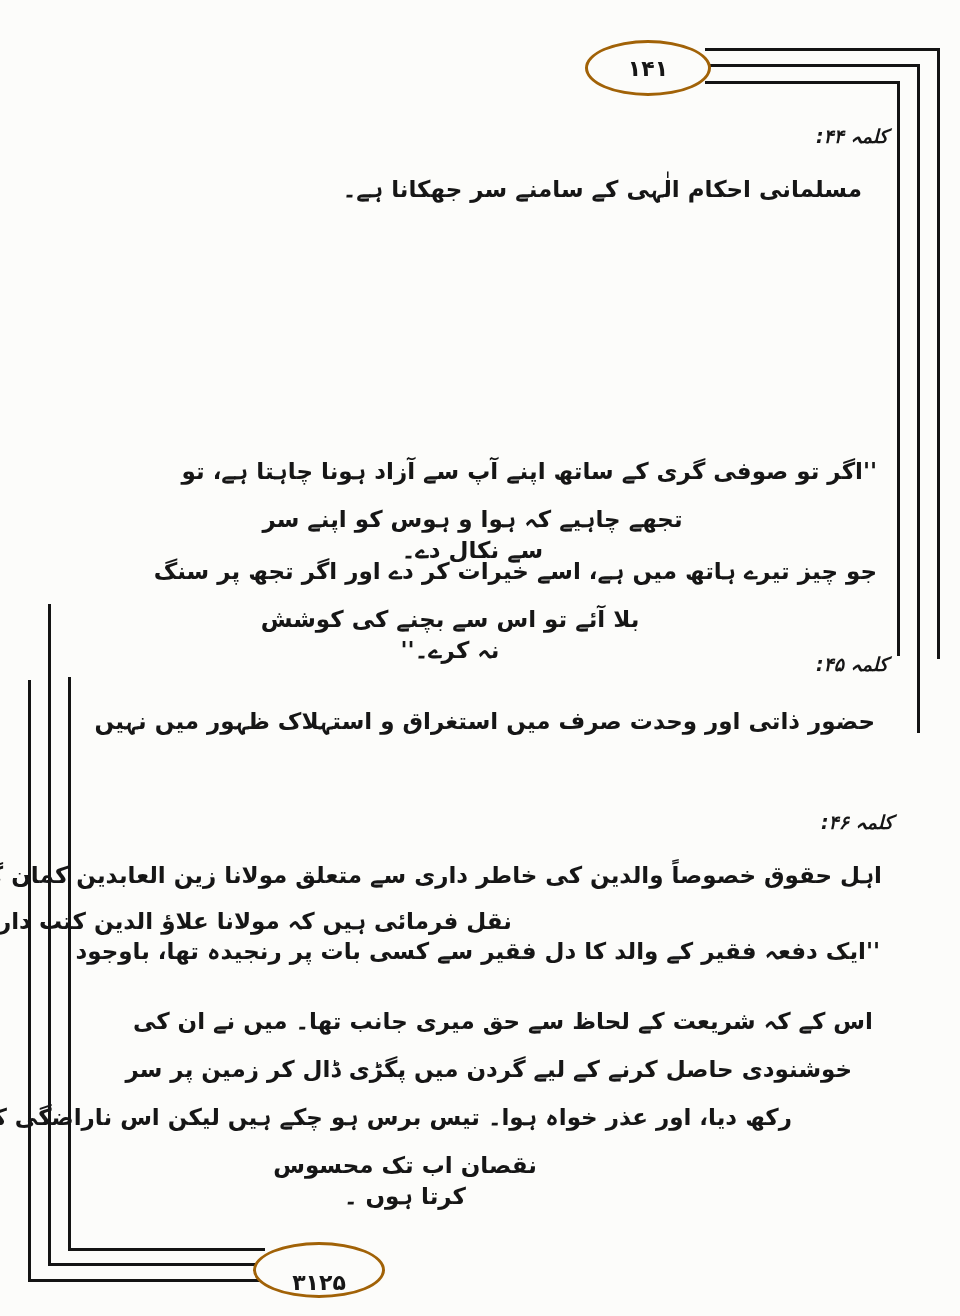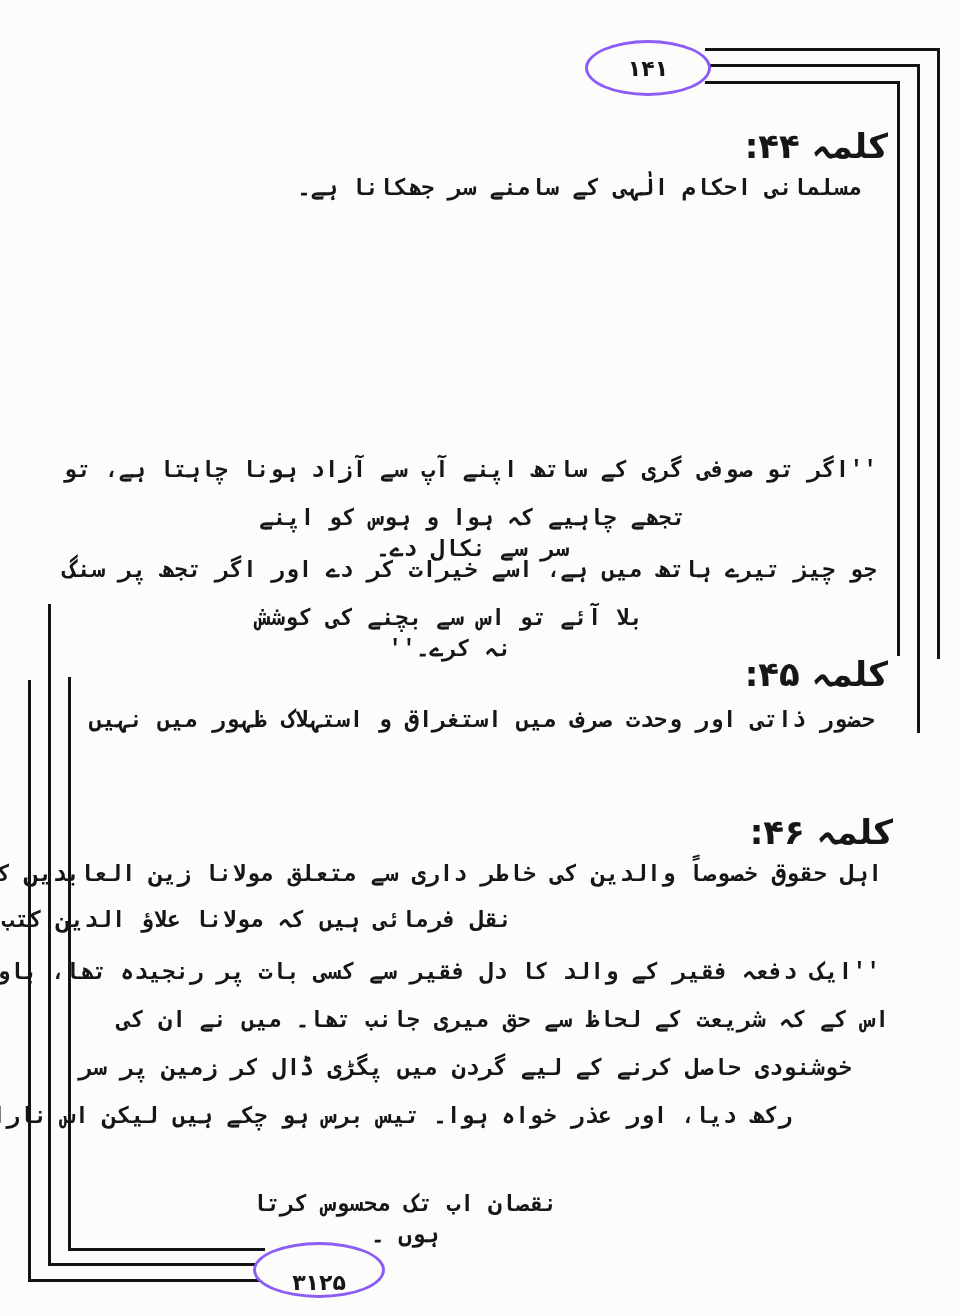--- a/index.html
+++ b/index.html
@@ -16,33 +16,33 @@
   .fr-tr{border-top-width:3px;border-right-width:3px;}
   .fr-bl{border-left-width:3px;border-bottom-width:3px;}
   .fr-tr.outer {left:705px;top:48px;width:232px;height:608px;}
   .fr-tr.middle{left:705px;top:64px;width:212px;height:666px;}
   .fr-tr.inner {left:705px;top:81px;width:192px;height:572px;}
   .fr-bl.outer {left:28px;top:680px;width:282px;height:599px;}
   .fr-bl.middle{left:48px;top:604px;width:232px;height:659px;}
   .fr-bl.inner {left:68px;top:677px;width:194px;height:571px;}
   
   .oval{
-    position:absolute;background:#fcfcfa;border:3px solid #8b5cf6;
+    position:absolute;background:#fcfcfa;border:3px solid #a16207;
     border-radius:50%;display:flex;align-items:center;justify-content:center;
     font-size:22px;font-weight:bold;z-index:5;direction:rtl;
   }
   .oval-top{left:585px;top:40px;width:120px;height:50px;}
   .oval-bottom{left:253px;top:1242px;width:126px;height:50px;align-items:flex-end;}
   
   .t{
     position:absolute;direction:rtl;unicode-bidi:plaintext;
     font-weight:600;line-height:1.35;white-space:nowrap;
   }
-  .heading{font-size:34px;}
-  .body-line{font-size:23px;font-family:Liberation Mono, monospace;}
+  .heading{font-size:19px;font-style:italic;}
+  .body-line{font-size:23px;}
   .poem-wrap{position:absolute;left:195px;top:230px;width:643px;}
   .poem-line{
     direction:rtl;font-size:26px;font-weight:600;height:56px;line-height:56px;
     text-align:justify;text-align-last:justify;white-space:nowrap;
   }
   .ta-r{text-align:right;}
   .ta-c{text-align:center;white-space:normal;}
 </style>
 </head>
 <body>
@@ -73,19 +73,19 @@
   <div class="t body-line ta-c" style="top:604px;left:250px;width:400px;">بلا آئے تو اس سے بچنے کی کوشش نہ کرے۔''</div>
   <div class="t body-line ta-r" style="top:556px;right:83px;width:692px;">جو چیز تیرے ہاتھ میں ہے، اسے خیرات کر دے اور اگر تجھ پر سنگ</div>
 
   <div class="t heading" style="top:652px;right:72px;margin-left:44px;">کلمہ ۴۵:</div>
   <div class="t body-line ta-r" style="top:706px;right:85px;width:650px;">حضور ذاتی اور وحدت صرف میں استغراق و استہلاک ظہور میں نہیں</div>
 
   <div class="t heading" style="top:810px;right:67px;">کلمہ ۴۶:</div>
   <div class="t body-line ta-r" style="top:860px;right:78px;width:777px;">اہل حقوق خصوصاً والدین کی خاطر داری سے متعلق مولانا زین العابدین کمان گر کی باتیں مکتوبات میں</div>
   <div class="t body-line ta-r" style="top:906px;left:138px;width:374px;">نقل فرمائی ہیں کہ مولانا علاؤ الدین کتب دار بیان کرتے تھے کہ:</div>
 
-  <div class="t body-line ta-r" style="top:958px;right:80px;width:667px;">''ایک دفعہ فقیر کے والد کا دل فقیر سے کسی بات پر رنجیدہ تھا، باوجود</div>
-  <div class="t body-line ta-r" style="top:1006px;left:128px;width:745px;margin-left:16px;">اس کے کہ شریعت کے لحاظ سے حق میری جانب تھا۔ میں نے ان کی</div>
+  <div class="t body-line ta-r" style="top:936px;right:80px;width:667px;">''ایک دفعہ فقیر کے والد کا دل فقیر سے کسی بات پر رنجیدہ تھا، باوجود</div>
+  <div class="t body-line ta-r" style="top:1006px;left:128px;width:745px;">اس کے کہ شریعت کے لحاظ سے حق میری جانب تھا۔ میں نے ان کی</div>
   <div class="t body-line ta-r" style="top:1054px;left:130px;width:722px;">خوشنودی حاصل کرنے کے لیے گردن میں پگڑی ڈال کر زمین پر سر</div>
   <div class="t body-line ta-r" style="top:1102px;left:130px;width:662px;">رکھ دیا، اور عذر خواہ ہوا۔ تیس برس ہو چکے ہیں لیکن اس ناراضگی کا</div>
-  <div class="t body-line ta-c" style="top:1150px;left:250px;width:310px;margin-top:40px;">نقصان اب تک محسوس کرتا ہوں ۔</div>
+  <div class="t body-line ta-c" style="top:1150px;left:250px;width:310px;">نقصان اب تک محسوس کرتا ہوں ۔</div>
 
 </div>
 
 </body></html>

